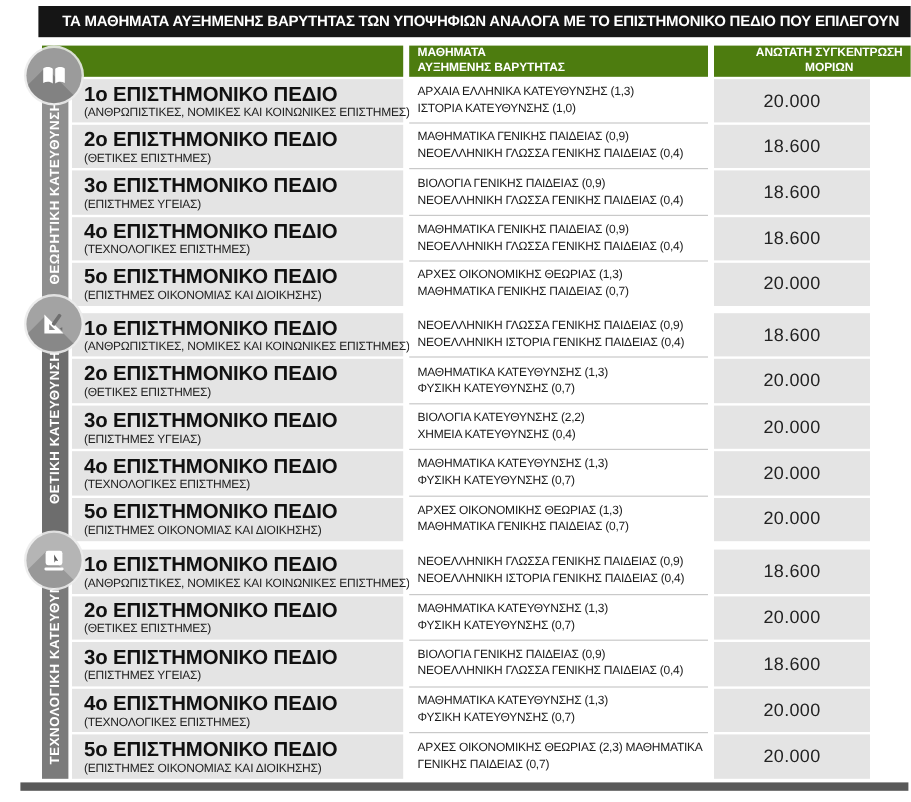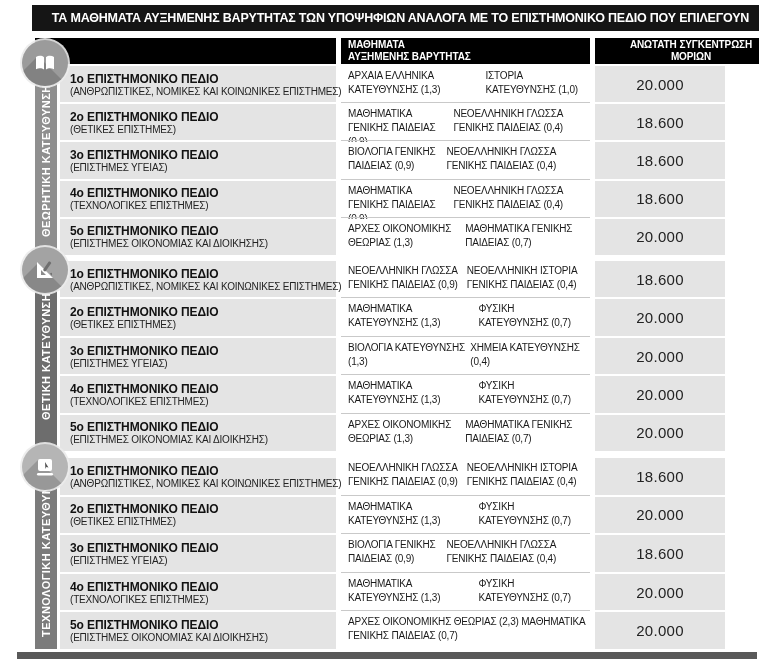--- a/index.html
+++ b/index.html
@@ -3,21 +3,21 @@
 <meta charset="utf-8">
 <style>
   html,body{margin:0;padding:0;background:#fff;}
   .page{position:relative;width:759px;height:668px;background:#fff;overflow:hidden;
         font-family:"Liberation Sans",sans-serif;-webkit-font-smoothing:antialiased;}
 
   .title-bar{position:absolute;left:32px;top:5px;width:737px;height:26px;background:#151515;
              color:#fff;display:flex;align-items:center;justify-content:center;
              font-weight:bold;font-size:12.5px;letter-spacing:-0.2px;white-space:nowrap;}
 
-  .hcell{position:absolute;top:38px;height:26px;background:#000000;color:#fff;font-weight:bold;
+  .hcell{position:absolute;top:38px;height:26px;background:#4d7c0f;color:#fff;font-weight:bold;
          font-size:10px;line-height:1.2;display:flex;flex-direction:column;justify-content:center;
          white-space:pre-line;letter-spacing:-0.1px;}
   .h-field{left:35px;width:301px;}
   .h-subj{left:341px;width:249px;padding-left:7px;box-sizing:border-box;}
   .h-pts{left:595px;width:192px;text-align:center;align-items:center;}
 
   .section{position:absolute;left:35px;width:722px;}
   .sec1{top:66px;height:189px;}
   .sec2{top:261px;height:190px;}
   .sec3{top:458px;height:191px;}
@@ -38,23 +38,23 @@
   .circle .wedge{position:absolute;width:70px;height:34px;background:rgba(0,0,0,0.16);
                  transform:rotate(45deg);transform-origin:0 0;top:16px;left:16px;}
   .circle svg{position:absolute;left:11px;top:11px;z-index:2;}
 
   .rows{position:absolute;left:25px;top:0;bottom:0;right:0;display:flex;
         flex-direction:column;gap:2px;}
   .row{flex:1;display:flex;column-gap:5px;min-height:0;}
   .cell{box-sizing:border-box;}
   .c-field{width:276px;background:#e4e4e4;padding:3px 6px 3px 10px;display:flex;
            flex-direction:column;justify-content:center;}
-  .fname{font-weight:bold;font-size:12px;color:#111;letter-spacing:-0.1px;white-space:nowrap;}
+  .fname{font-weight:bold;font-size:17px;color:#111;letter-spacing:-0.1px;white-space:nowrap;}
   .fsub{font-size:10px;color:#222;letter-spacing:-0.2px;white-space:nowrap;}
-  .c-subj{width:249px;background:#fff;padding:3px 4px 3px 7px;display:flex;
+  .c-subj{width:249px;background:#fff;padding:3px 4px 3px 7px;display:flex;flex-direction:column;
           justify-content:center;position:relative;}
   .row:not(:first-child) .c-subj::before{content:'';position:absolute;top:-2px;left:0;right:0;
           height:1px;background:#c9c9c9;}
   .sline{font-size:10px;color:#1a1a1a;line-height:1.4;letter-spacing:-0.2px;}
   .sline:empty{display:none;}
   .c-pts{width:130px;background:#e4e4e4;display:flex;align-items:center;justify-content:center;
          font-size:15px;color:#222;letter-spacing:0.3px;}
 
   .bottom-bar{position:absolute;left:17px;top:652px;width:740px;height:7px;background:#595959;}
 </style>
@@ -176,21 +176,21 @@
           <div class="sline">ΦΥΣΙΚΗ ΚΑΤΕΥΘΥΝΣΗΣ (0,7)</div>
         </div>
         <div class="cell c-pts">20.000</div>
       </div>
       <div class="row">
         <div class="cell c-field">
           <div class="fname">3ο ΕΠΙΣΤΗΜΟΝΙΚΟ ΠΕΔΙΟ</div>
           <div class="fsub">(ΕΠΙΣΤΗΜΕΣ ΥΓΕΙΑΣ)</div>
         </div>
         <div class="cell c-subj">
-          <div class="sline">ΒΙΟΛΟΓΙΑ ΚΑΤΕΥΘΥΝΣΗΣ (1,3)</div>
+          <div class="sline">ΒΙΟΛΟΓΙΑ ΚΑΤΕΥΘΥΝΣΗΣ (2,2)</div>
           <div class="sline">ΧΗΜΕΙΑ ΚΑΤΕΥΘΥΝΣΗΣ (0,4)</div>
         </div>
         <div class="cell c-pts">20.000</div>
       </div>
       <div class="row">
         <div class="cell c-field">
           <div class="fname">4ο ΕΠΙΣΤΗΜΟΝΙΚΟ ΠΕΔΙΟ</div>
           <div class="fsub">(ΤΕΧΝΟΛΟΓΙΚΕΣ ΕΠΙΣΤΗΜΕΣ)</div>
         </div>
         <div class="cell c-subj">

